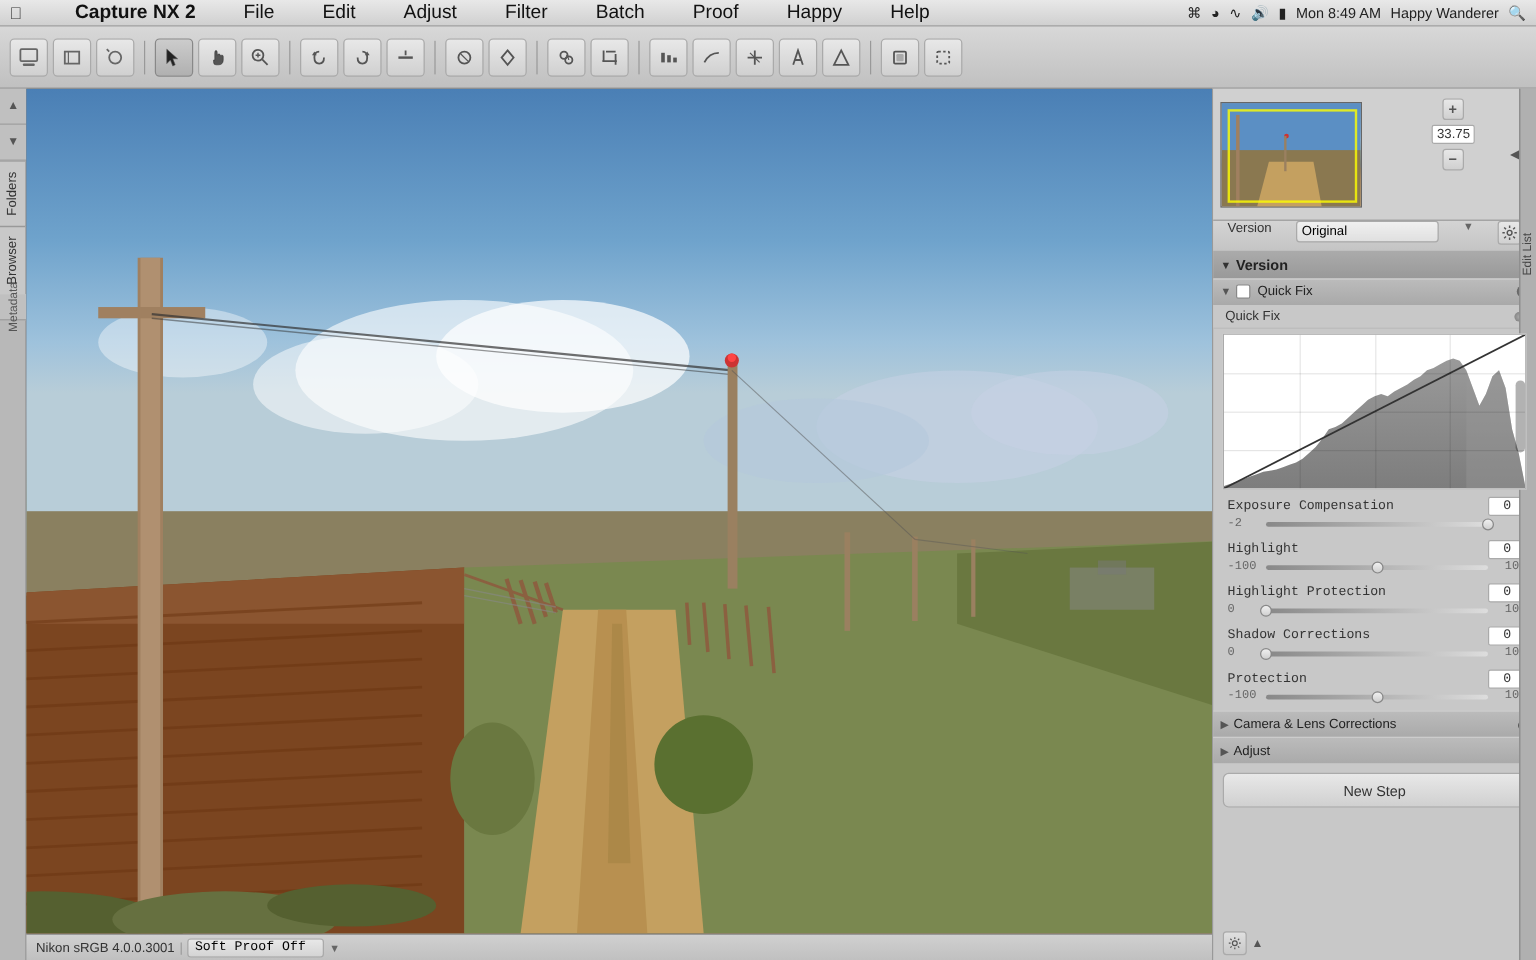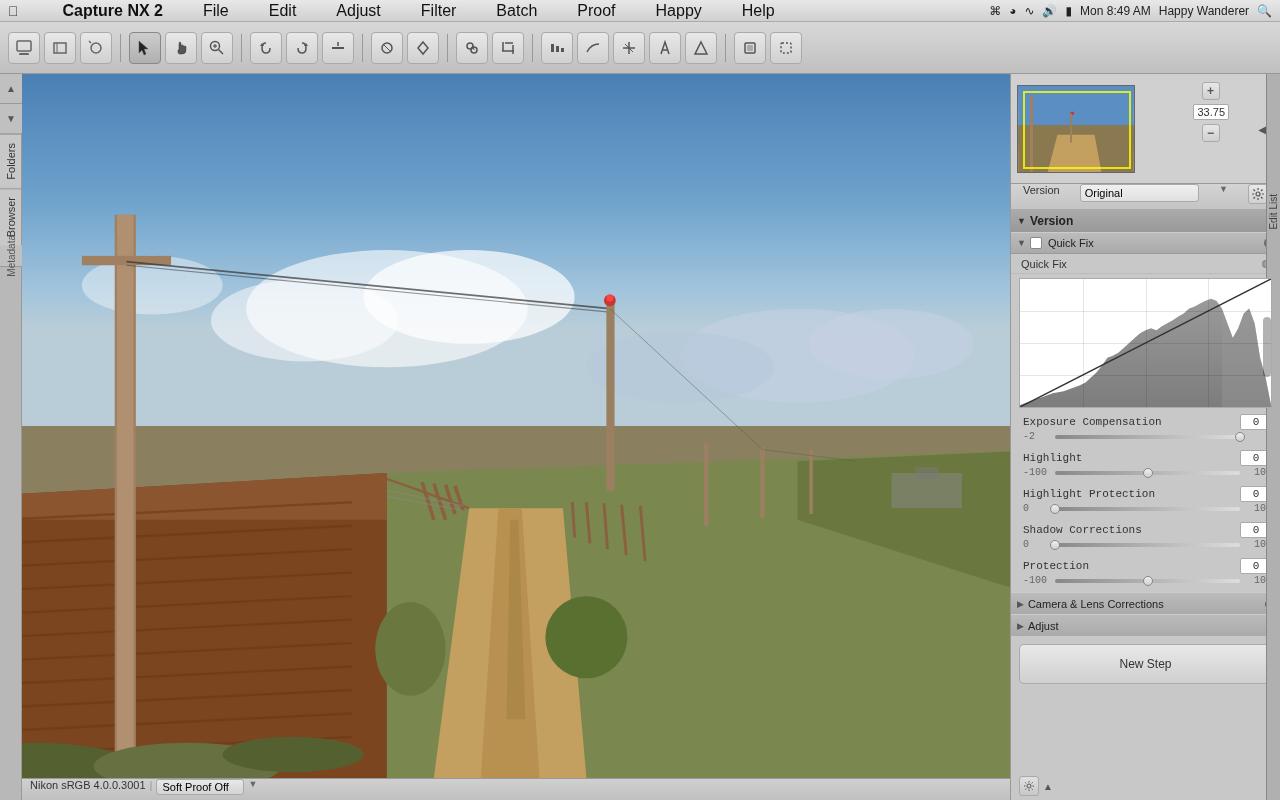--- a/index.html
+++ b/index.html
@@ -100,32 +100,33 @@
           #c4915a 65%, #b8834e 75%, #d4a870 85%, #c89a60 100%
         );
       position: relative;
     }
 
     
     #status-bar {
       height: 22px;
       background: linear-gradient(to bottom, #d0d0d0, #c0c0c0);
       border-top: 1px solid #999;
-      display: flex; align-items: flex-start;
+      display: flex; align-items: center;
       padding: 0 8px; gap: 4px;
       font-size: 11px; color: #333;
     }
     .status-dropdown {
       background: linear-gradient(to bottom, #e8e8e8, #d4d4d4);
       border: 1px solid #aaa;
       border-radius: 3px;
       padding: 1px 14px 1px 5px;
       font-size: 11px;
       -webkit-appearance: none;
       position: relative;
+      font-family: Liberation Mono, monospace;
     }
 
     
     #right-panel {
       width: 270px;
       background: #c8c8c8;
       border-left: 1px solid #999;
       display: flex; flex-direction: column;
     }
 
@@ -318,21 +319,21 @@
       height: 22px;
       background: linear-gradient(to bottom, #bbb, #aaa);
       display: flex; align-items: center;
       padding: 0 6px; gap: 4px; cursor: pointer;
       border-top: 1px solid #ccc;
     }
 
     
     .new-step-btn {
       margin: 8px;
-      height: 40px;
+      height: 29px;
       background: linear-gradient(to bottom, #e8e8e8, #d0d0d0);
       border: 1px solid #aaa; border-radius: 5px;
       display: flex; align-items: center; justify-content: center;
       cursor: pointer; font-size: 12px; color: #333;
     }
 
     
     .scroll-handle {
       position: absolute; right: 0; top: 30%;
       width: 8px; height: 60px;

